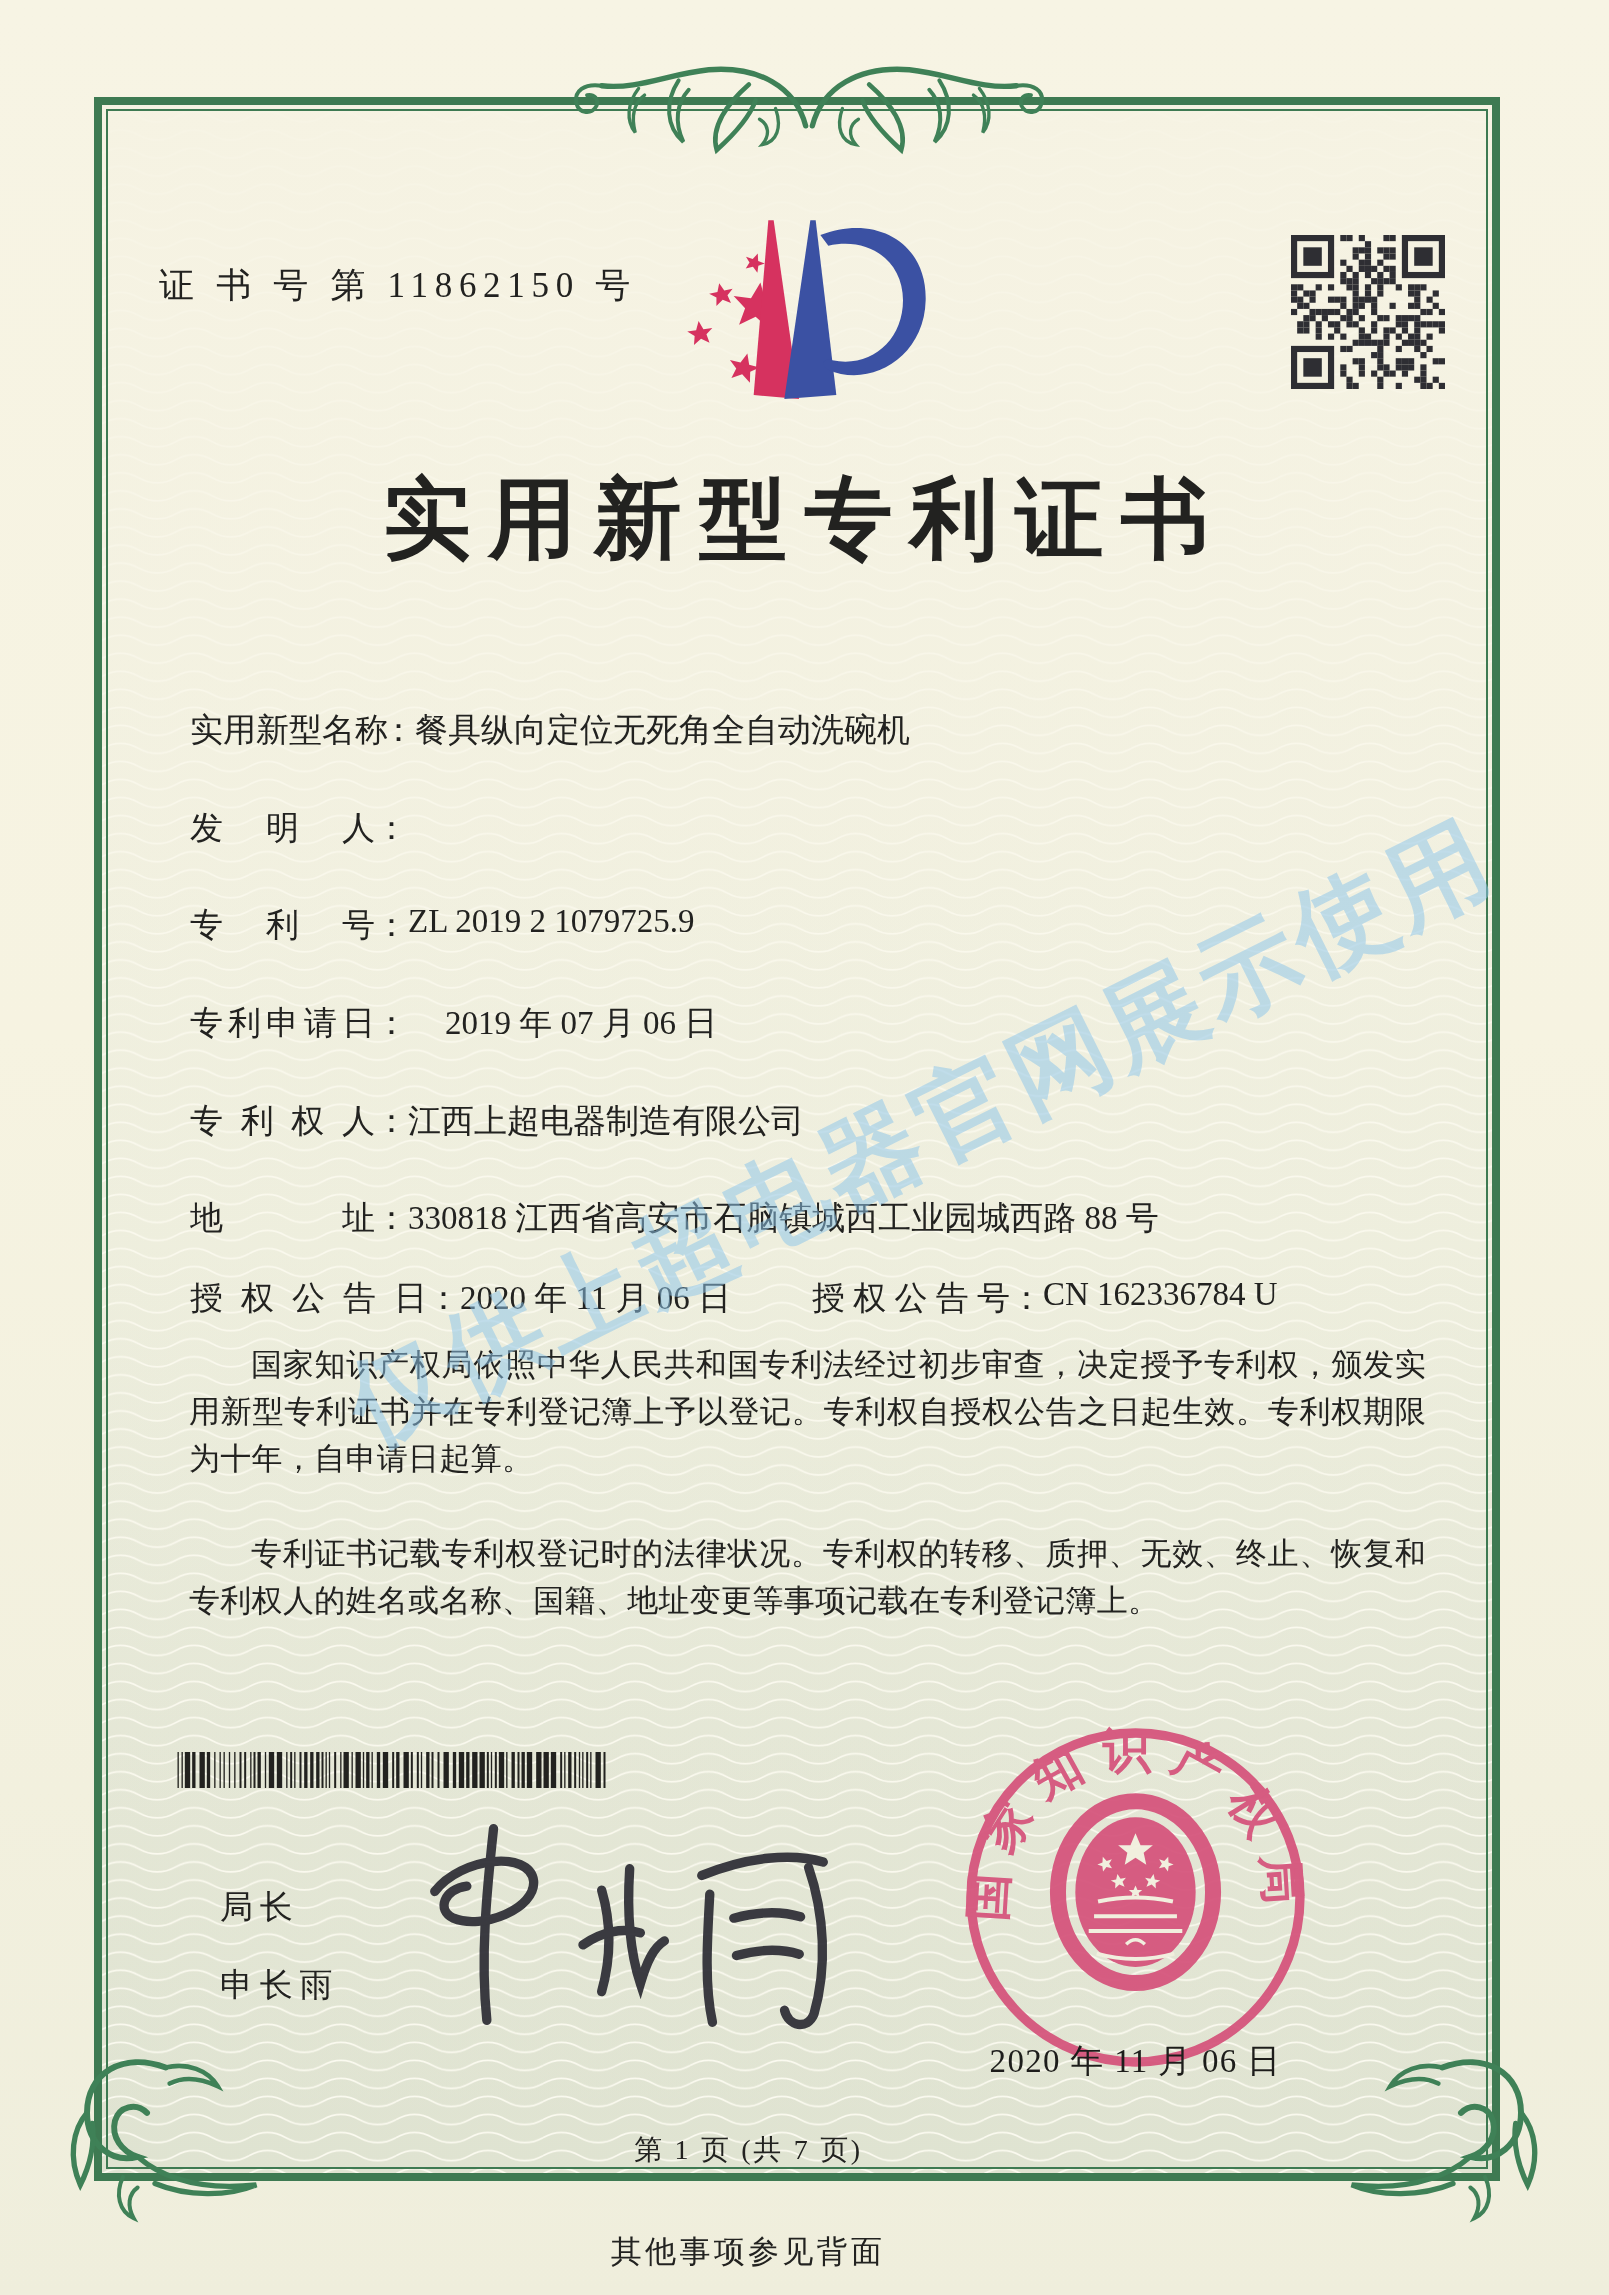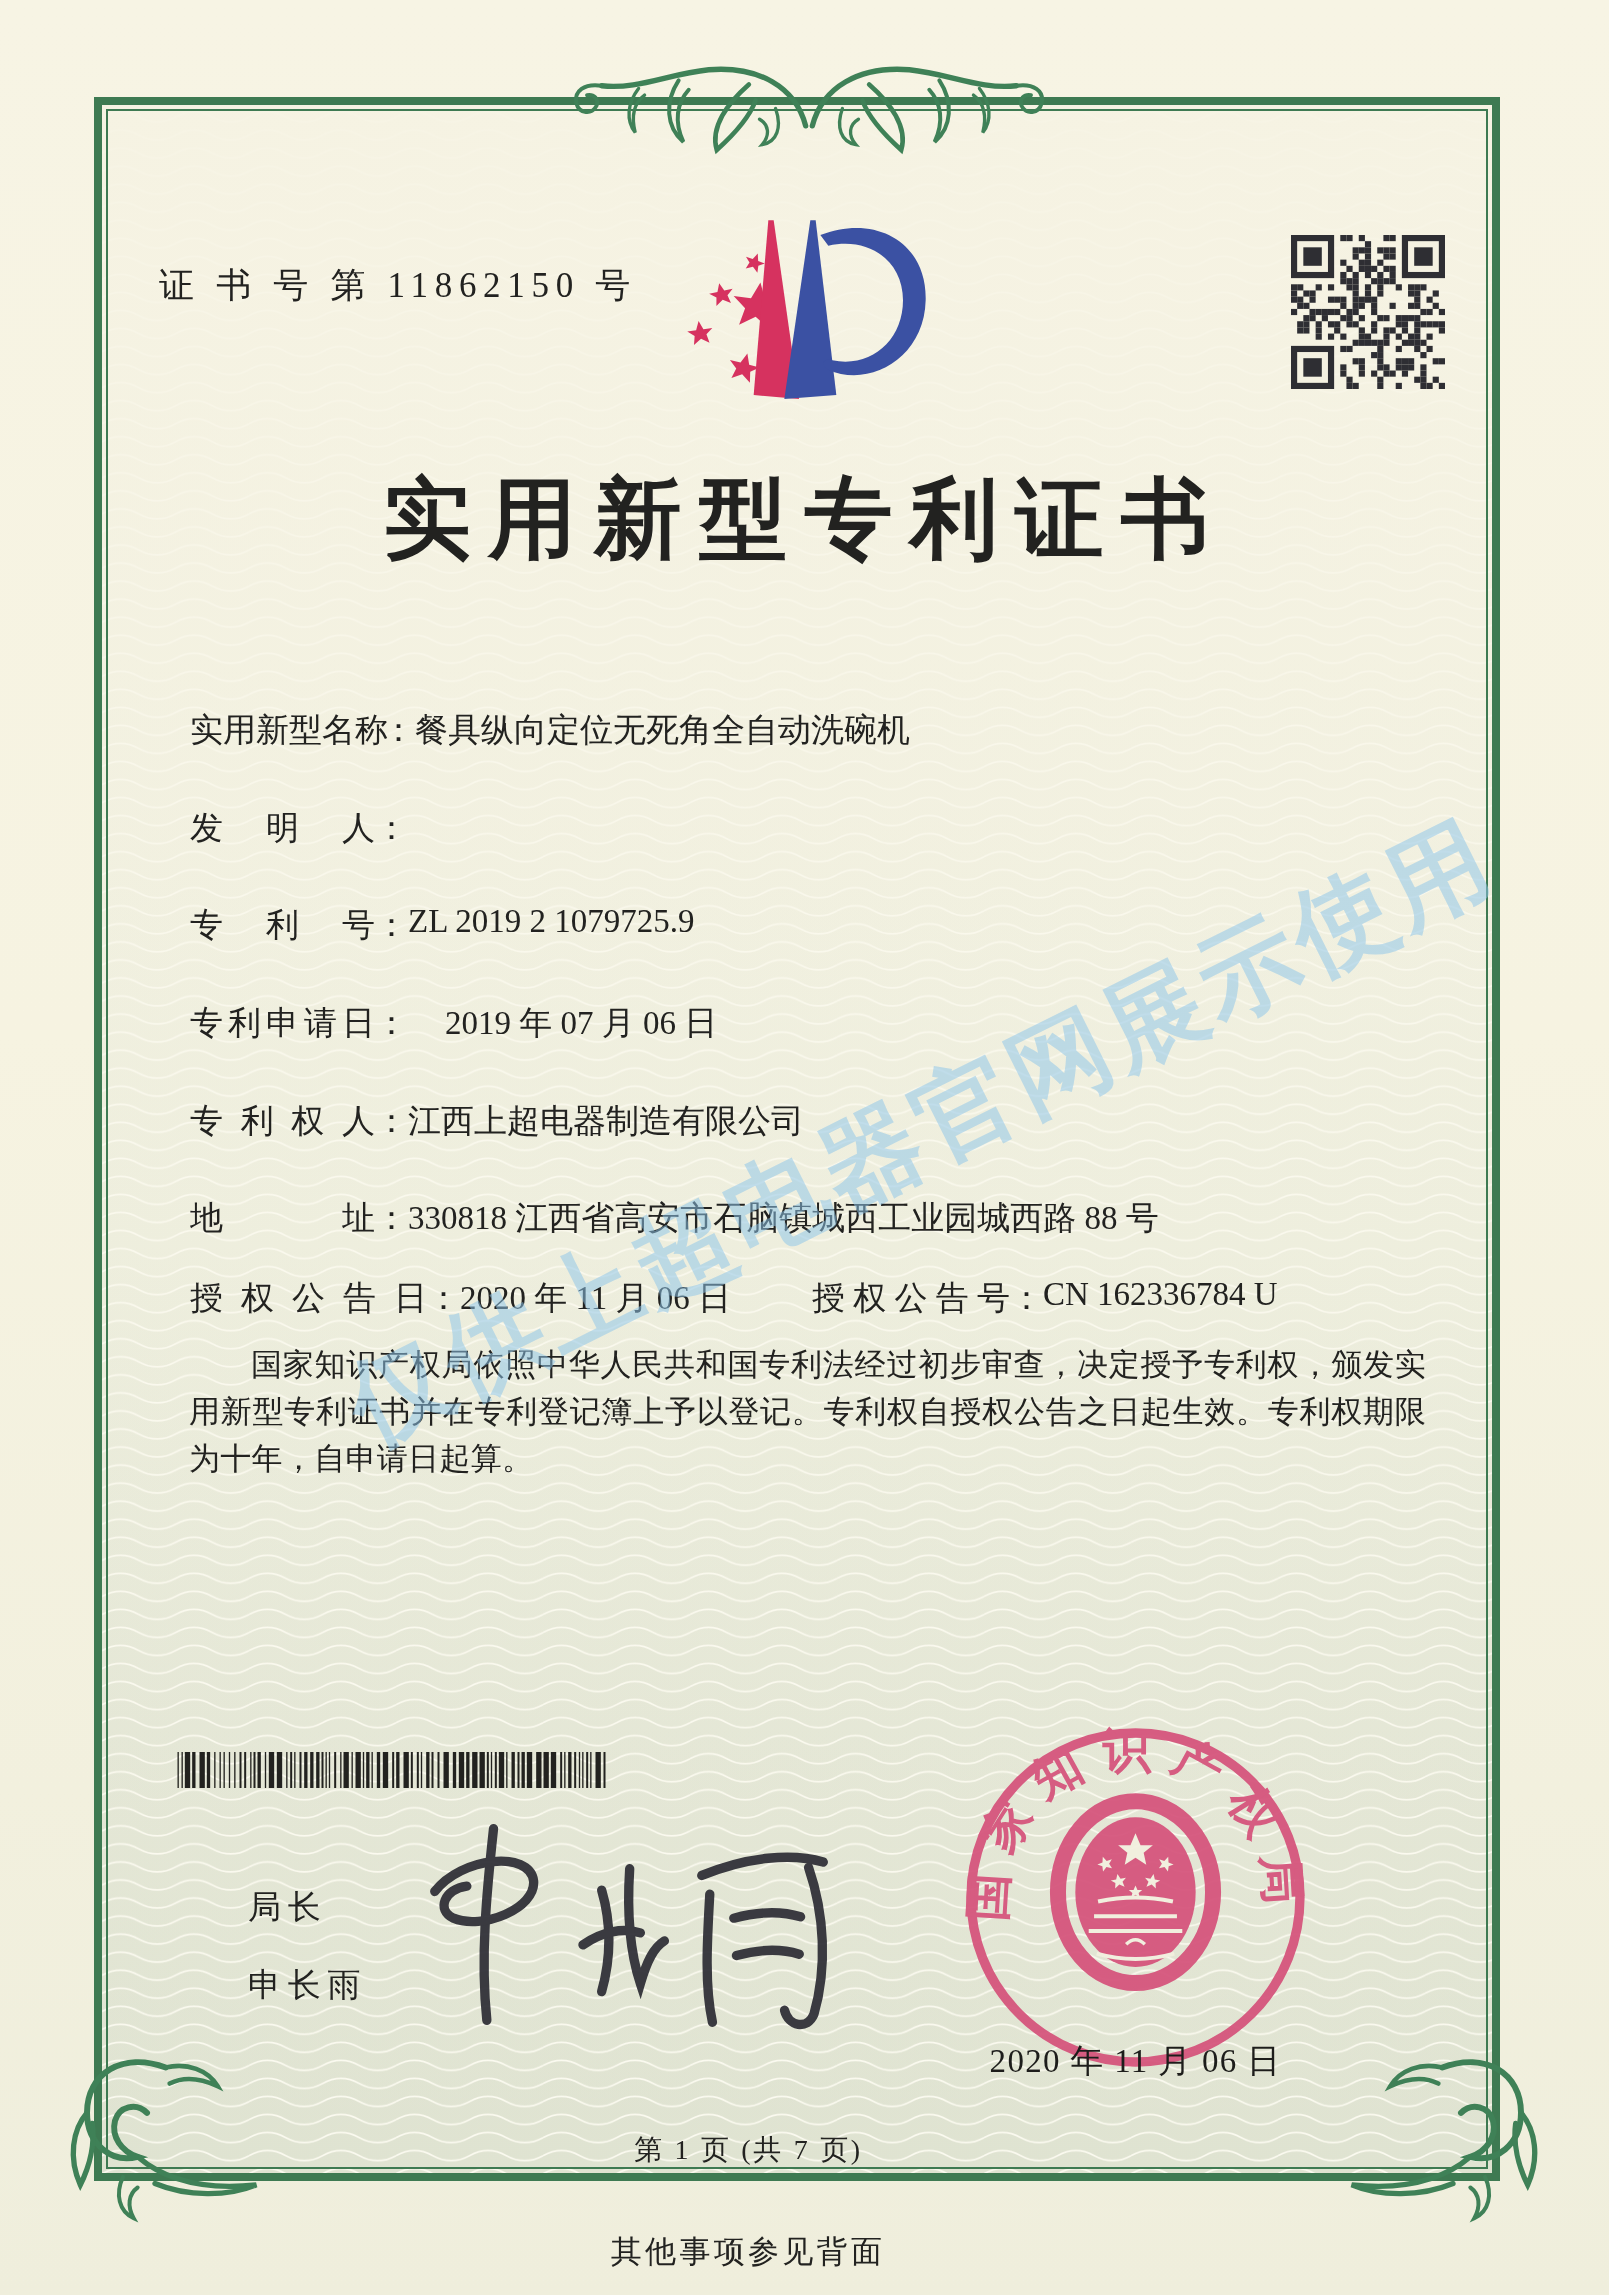--- a/index.html
+++ b/index.html
@@ -18,21 +18,21 @@
   .title{left:0; top:460px; width:1609px; text-align:center; font-size:88px; font-weight:bold;
     letter-spacing:17.4px; z-index:10;}
   .row{left:190px; width:1269px; font-size:33px; display:flex; align-items:flex-start; z-index:10; white-space:nowrap;}
   .flabel{display:inline-block; width:185px;}
   .spread{display:inline-flex; justify-content:space-between;}
   .wide1{width:237px;} .wide2{width:198px;}
   .colon{display:inline-block; width:33px;}
   .pad56{padding-left:37px;}
   .para{left:189px; width:1237px; font-size:31px; line-height:47px; text-align:justify;
     text-indent:2em; z-index:10; letter-spacing:0.3px;}
-  .bureau{left:220px; font-size:33px; letter-spacing:6.7px; z-index:10;margin-left:28px;}
+  .bureau{left:220px; font-size:33px; letter-spacing:6.7px; z-index:10;}
   .sealdate{left:975px; top:2039px; width:321px; text-align:center; font-size:33px;
     letter-spacing:1.3px; z-index:22; color:#1d1d1b;}
   .pageno{left:628px; top:2131px; width:241px; text-align:center; font-size:28px;
     letter-spacing:2.7px; z-index:10;}
   .backnote{left:601px; top:2231px; width:294px; text-align:center; font-size:31px;
     letter-spacing:3.3px; z-index:10;}
   .watermark{left:200px; top:1066px; width:1443px; text-align:center; font-size:100px;
     font-family:"Liberation Sans","DejaVu Sans",sans-serif; font-weight:bold;
     color:#8ec6ea; opacity:0.52; letter-spacing:5.3px; transform:rotate(-26.5deg);
     transform-origin:center; z-index:25; pointer-events:none; white-space:nowrap;}
@@ -404,20 +404,21 @@
           <span>公</span>
           <span>告</span>
           <span>号</span>
         </span>
         <span class="colon">：</span>
         <span>CN 162336784 U</span>
     </span>
   </div>
 
   <div class="abs para" style="top:1341px">国家知识产权局依照中华人民共和国专利法经过初步审查，决定授予专利权，颁发实用新型专利证书并在专利登记簿上予以登记。专利权自授权公告之日起生效。专利权期限为十年，自申请日起算。</div>
+  <div class="abs para" style="top:1530px">专利证书记载专利权登记时的法律状况。专利权的转移、质押、无效、终止、恢复和专利权人的姓名或名称、国籍、地址变更等事项记载在专利登记簿上。</div>
 
   <svg class="abs" id="barcode" style="left:177px; top:1752px; z-index:10;" width="431" height="36" viewBox="0 0 645 54">
       <rect x="0" y="0" width="2" height="54" fill="#22221f"></rect>
       <rect x="6" y="0" width="2" height="54" fill="#22221f"></rect>
       <rect x="11" y="0" width="8" height="54" fill="#22221f"></rect>
       <rect x="22" y="0" width="5" height="54" fill="#22221f"></rect>
       <rect x="33" y="0" width="8" height="54" fill="#22221f"></rect>
       <rect x="44" y="0" width="5" height="54" fill="#22221f"></rect>
       <rect x="55" y="0" width="2" height="54" fill="#22221f"></rect>
       <rect x="63" y="0" width="2" height="54" fill="#22221f"></rect>

